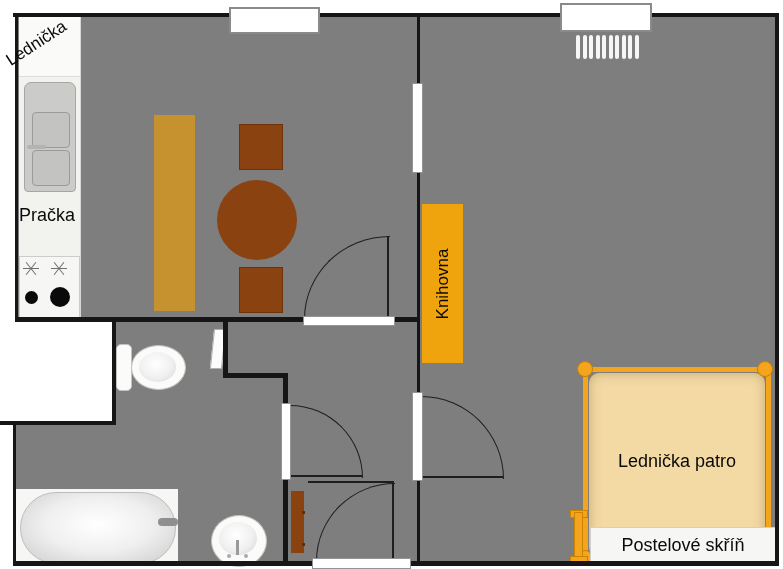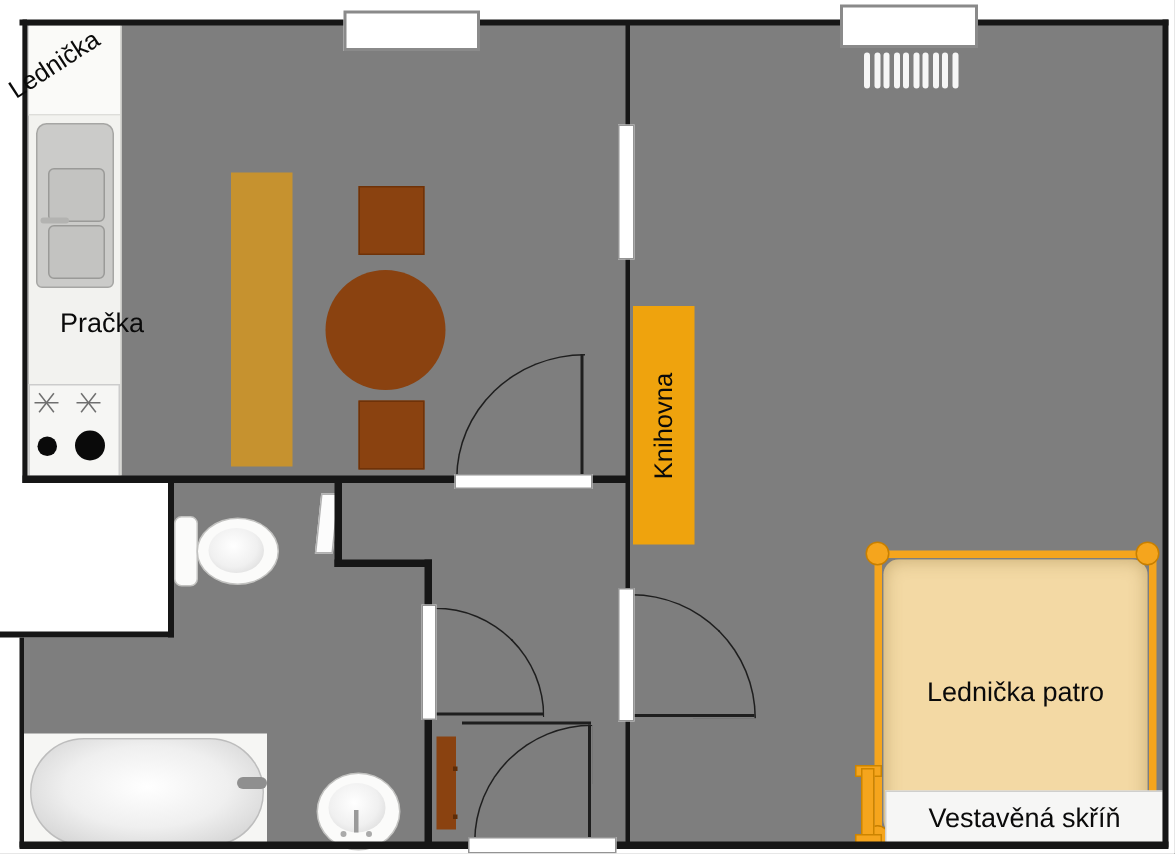--- a/index.html
+++ b/index.html
@@ -141,21 +141,21 @@
   <div class="abs knob" style="left:757px;top:361px;"></div>
   <div class="abs knob" style="left:577px;top:550px;"></div>
   <div class="abs knob" style="left:757px;top:550px;"></div>
   <div class="abs lbl" style="left:583px;top:451px;width:188px;text-align:center;font-size:18px;z-index:17;">Lednička patro</div>
 
   <div class="abs ladder-part" style="left:570px;top:510px;width:16px;height:6px;"></div>
   <div class="abs ladder-part" style="left:574px;top:512px;width:7px;height:50px;"></div>
   <div class="abs ladder-part" style="left:570px;top:556px;width:16px;height:6px;"></div>
 
   <div class="abs wardrobe" style="left:590px;top:527px;width:184px;height:34px;">
-    <div class="lbl" style="text-align:center;line-height:34px;font-size:18px;">Vestavěná skříň</div>
+    <div class="lbl" style="text-align:center;line-height:34px;font-size:18px;">Postelové skříň</div>
   </div>
 
   <div class="abs furn fixture" style="left:116px;top:344px;width:14px;height:45px;border-radius:5px;"></div>
   <div class="abs furn fixture" style="left:131px;top:345px;width:53px;height:43px;border-radius:50%;"></div>
   <div class="abs bowl-inner" style="left:139px;top:352px;width:37px;height:30px;"></div>
 
   <div class="abs tub-base" style="left:16px;top:489px;width:162px;height:76px;"></div>
   <div class="abs tub" style="left:20px;top:492px;width:154px;height:70px;"></div>
   <div class="abs" style="left:158px;top:518px;width:20px;height:8px;background:#8f8f8f;border-radius:4px;z-index:11;"></div>
 
@@ -164,15 +164,15 @@
   <div class="abs" style="left:236px;top:540px;width:3px;height:15px;background:#9a9a9a;z-index:12;"></div>
   <div class="abs" style="left:227px;top:554px;width:4px;height:4px;background:#aaa;border-radius:50%;z-index:12;"></div>
   <div class="abs" style="left:244px;top:554px;width:4px;height:4px;background:#aaa;border-radius:50%;z-index:12;"></div>
 
   <div class="abs furn wood" style="left:291px;top:491px;width:13px;height:62px;">
     <span class="shelf-dot" style="top:20px;"></span>
     <span class="shelf-dot" style="top:52px;"></span>
   </div>
 
   <div class="abs lbl" style="left:8px;top:52px;transform:rotate(-33deg);transform-origin:0 50%;font-size:17px;">Lednička</div>
-  <div class="abs lbl" style="left:19px;top:205px;width:41px;text-align:center;font-size:18px;padding-left:21px;">Pračka</div>
+  <div class="abs lbl" style="left:19px;top:205px;width:41px;text-align:center;font-size:18px;">Pračka</div>
 
 </div>
 
 </body></html>

